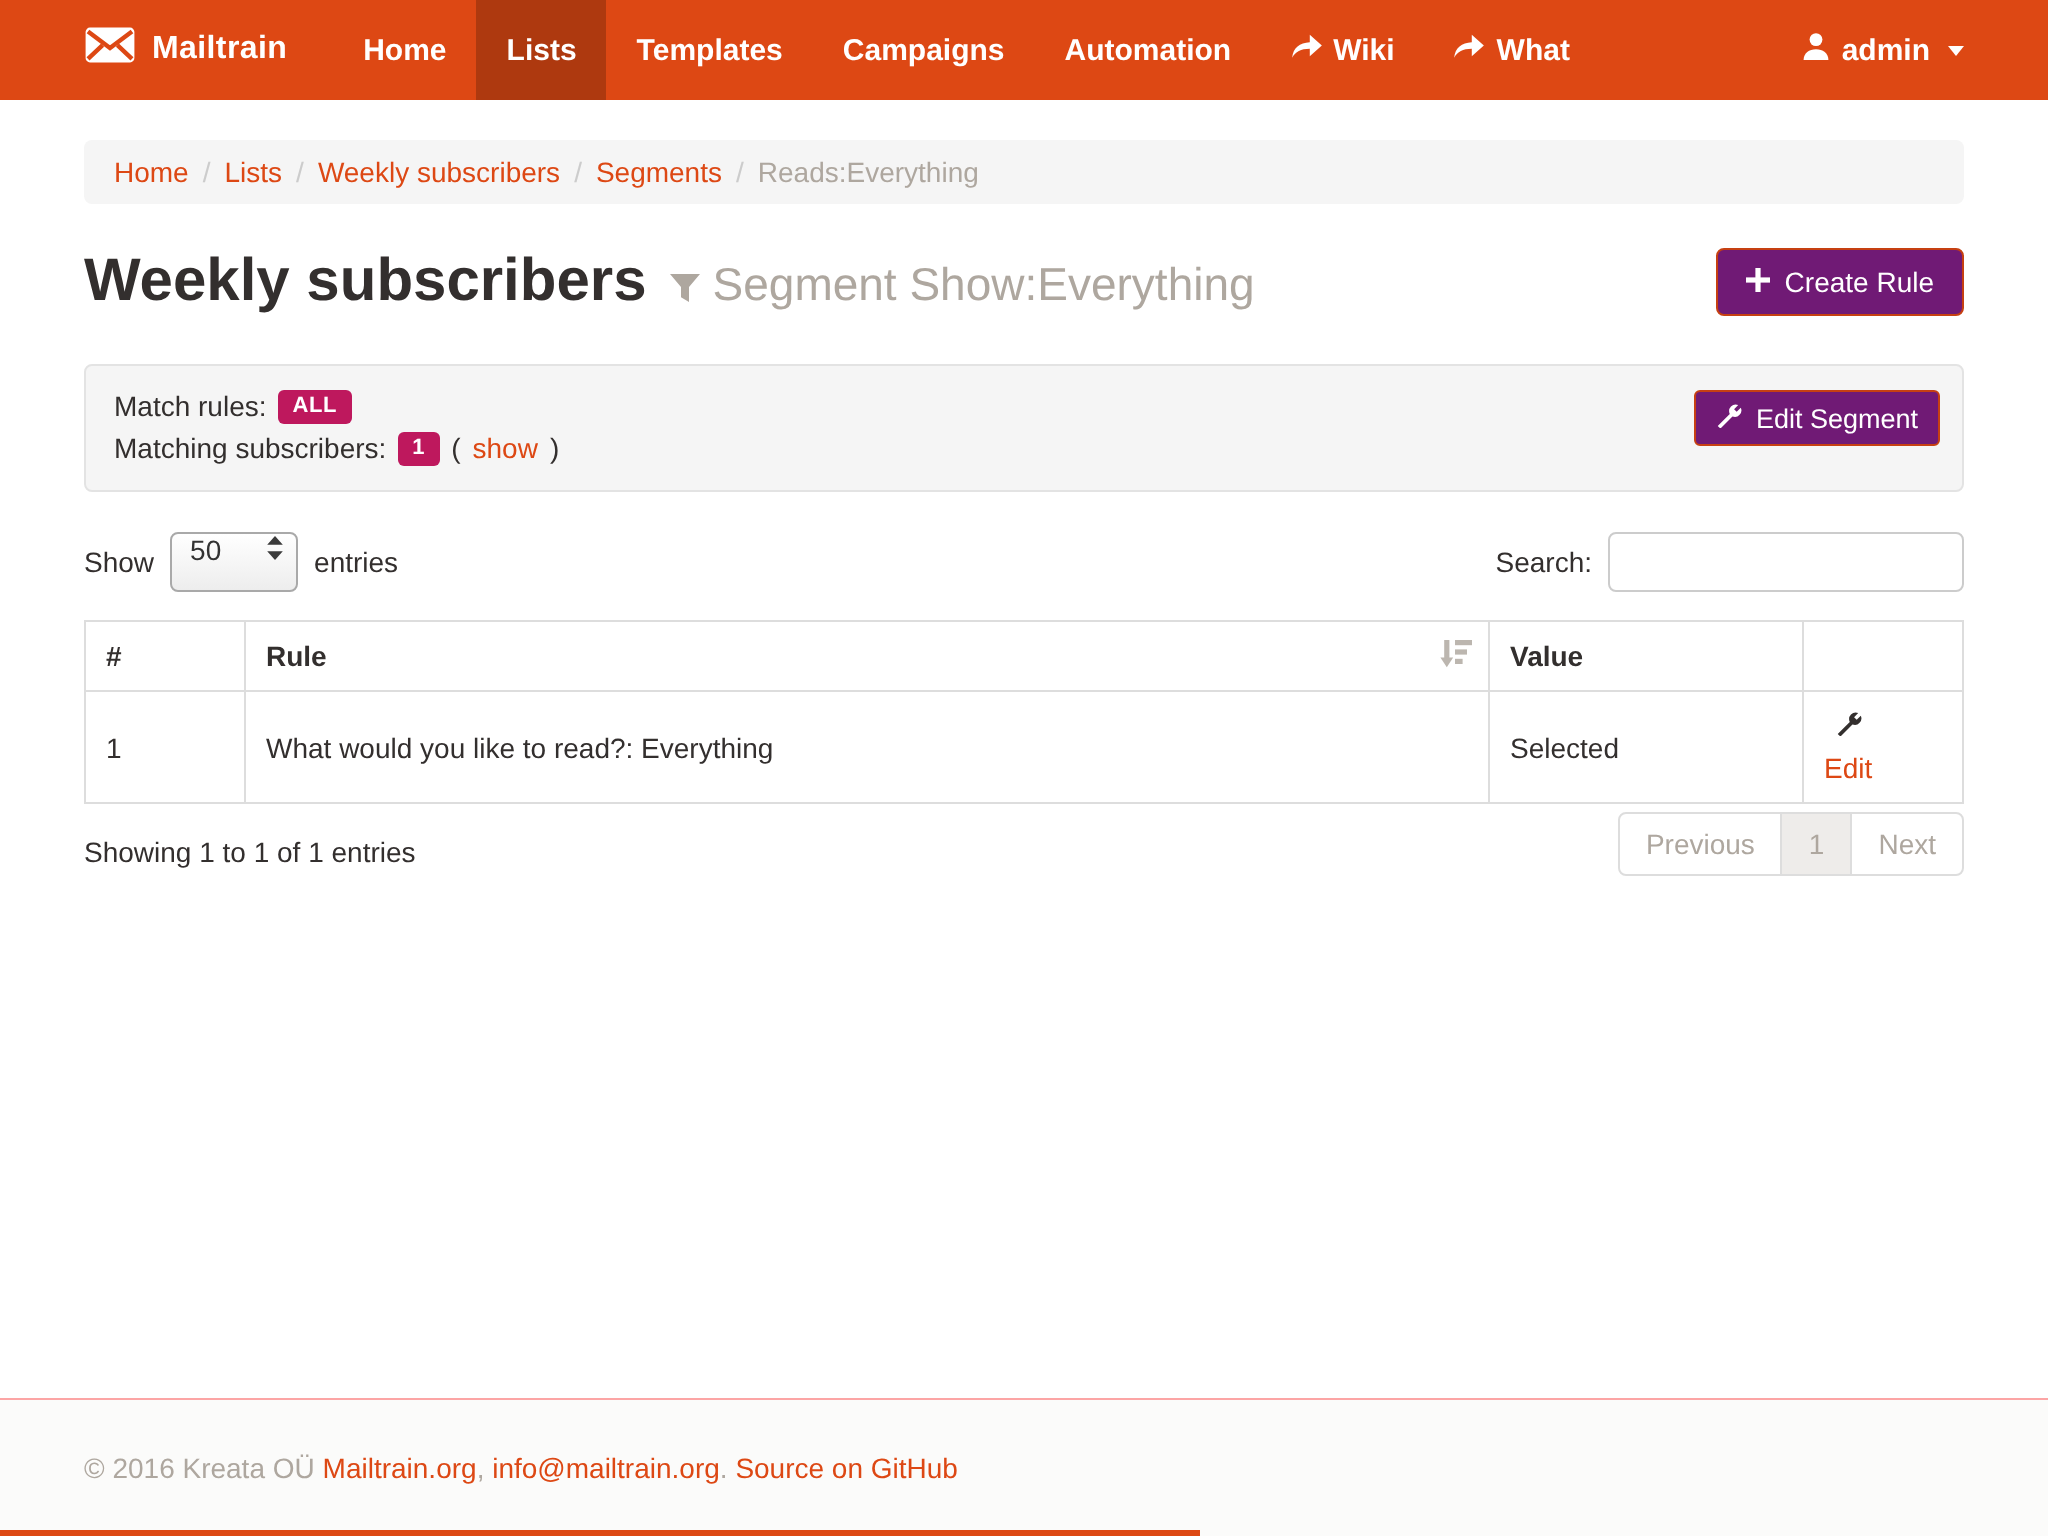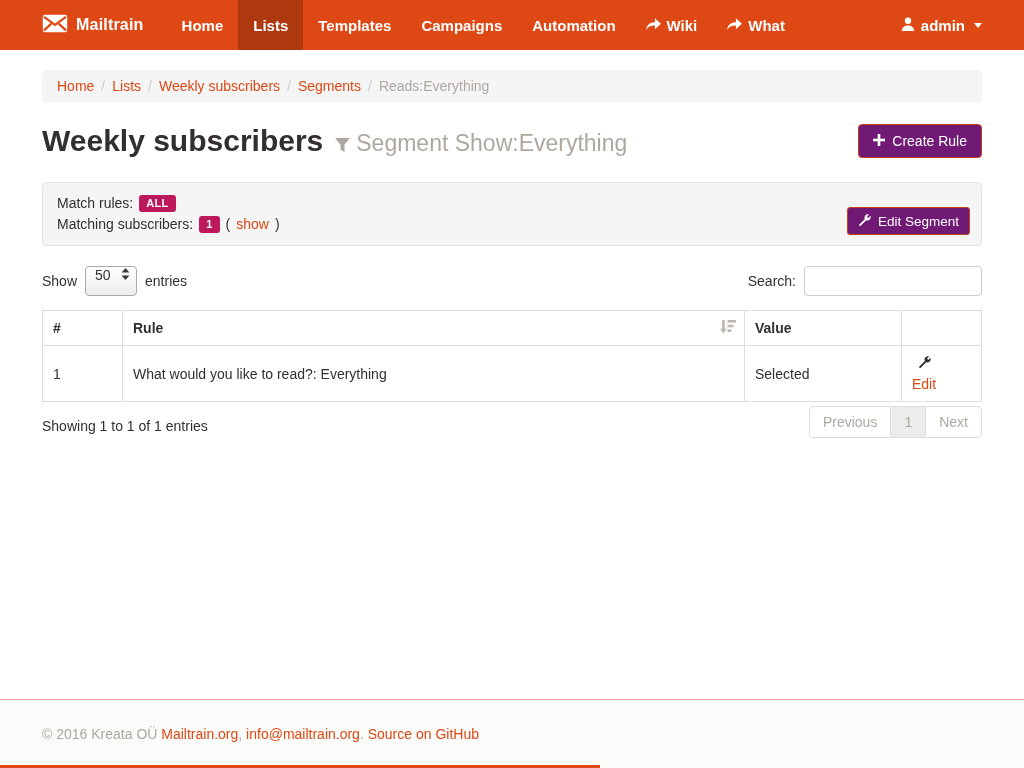--- a/index.html
+++ b/index.html
@@ -53,40 +53,40 @@
   .subtitle { font-size: 23px; font-weight: 400; color: #aea79f; margin-left: 12px; display: inline-flex; align-items: baseline; gap: 6px; }
   .filter-icon { position: relative; top: 1px; }
 
   .btn {
     display: inline-flex; align-items: center; gap: 7px;
     background: #701a75; color: #fff; border: 1px solid #c64012;
     border-radius: 4px; cursor: pointer;
     font-family: inherit; font-size: 14px; font-weight: 500;
   }
   .btn-create { padding: 8px 14px; }
-  .btn-edit-segment { padding: 5px 10px; font-size: 13.5px; border-radius: 3px; position: absolute; right: 11px; top: 24px; }
+  .btn-edit-segment { padding: 5px 10px; font-size: 13.5px; border-radius: 3px; position: absolute; right: 11px; top: 12px; }
 
   
   .well {
     position: relative; background: #f5f5f5; border: 1px solid #e3e3e3;
     border-radius: 4px; padding: 10px 14px; margin-bottom: 20px; min-height: 60px;
   }
   .well-line { line-height: 20px; margin: 0 0 1px; display: flex; align-items: center; gap: 6px; }
   .badge {
     display: inline-block; background: #be185d; color: #fff;
     font-size: 11px; font-weight: 700; line-height: 1;
     padding: 3px 7px; border-radius: 3px; letter-spacing: .3px;
   }
   .show-link { color: #dd4814; }
 
   
   .controls-row { display: flex; justify-content: space-between; align-items: center; margin: 20px 0 14px; }
   .controls-left, .controls-right { display: flex; align-items: center; gap: 8px; }
   .entries-select {
-    width: 52px; height: 30px; border: 1px solid #a9a9a9; border-radius: 4px;
+    width: 64px; height: 30px; border: 1px solid #a9a9a9; border-radius: 4px;
     background: linear-gradient(#ffffff, #ededed);
     display: inline-flex; align-items: center; justify-content: space-between;
     padding: 0 6px 12px 9px; cursor: pointer; font-size: 14px; color: #333;
   }
   .search-input {
     width: 178px; height: 30px; border: 1px solid #ccc; border-radius: 4px;
     padding: 0 8px; font-family: inherit; font-size: 14px; color: #333; outline: none;
   }
 
   

